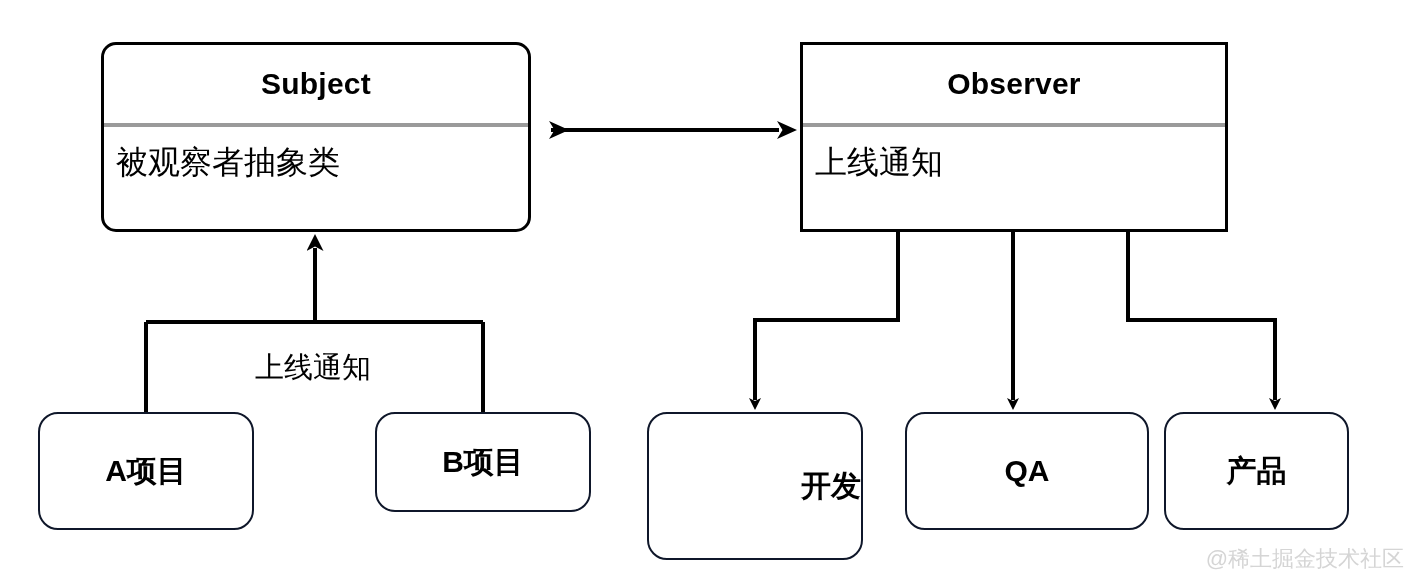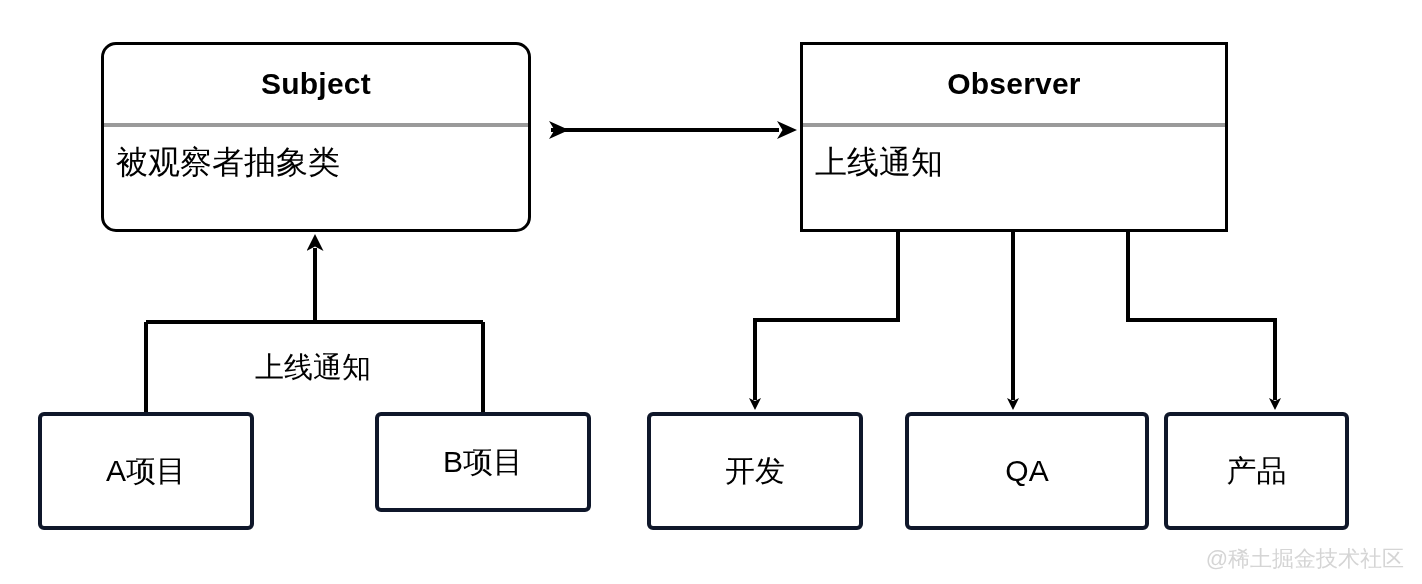--- a/index.html
+++ b/index.html
@@ -54,28 +54,29 @@
     padding: 14px 10px 0 12px;
     font-size: 32px;
     color: #000000;
   }
 
   
   .leaf-box {
     position: absolute;
     box-sizing: border-box;
     background: #ffffff;
-    border: 4px solid #0f172a;
-    border-radius: 6px;
+    border: 2px solid #0f172a;
+    border-radius: 20px;
     display: flex;
     align-items: center;
     justify-content: center;
     font-size: 30px;
     color: #000000;
     z-index: 3;
+    font-weight: bold;
   }
 
   
   .edge-label {
     position: absolute;
     font-size: 29px;
     color: #000000;
     background: #ffffff;
     padding: 0 8px;
     white-space: nowrap;
@@ -153,21 +154,21 @@
   <div class="edge-label" style="left:247px; top:348px;">上线通知</div>
 
   <div class="leaf-box" style="left:38px; top:412px; width:216px; height:118px;">
     <span>A项目</span>
   </div>
 
   <div class="leaf-box" style="left:375px; top:412px; width:216px; height:100px;">
     <span>B项目</span>
   </div>
 
-  <div class="leaf-box" style="left:647px; top:412px; width:216px; height:118px;">
+  <div class="leaf-box" style="left:647px; top:412px; width:216px; height:148px;justify-content:flex-end;">
     <span>开发</span>
   </div>
 
   <div class="leaf-box" style="left:905px; top:412px; width:244px; height:118px;">
     <span>QA</span>
   </div>
 
   <div class="leaf-box" style="left:1164px; top:412px; width:185px; height:118px;">
     <span>产品</span>
   </div>

